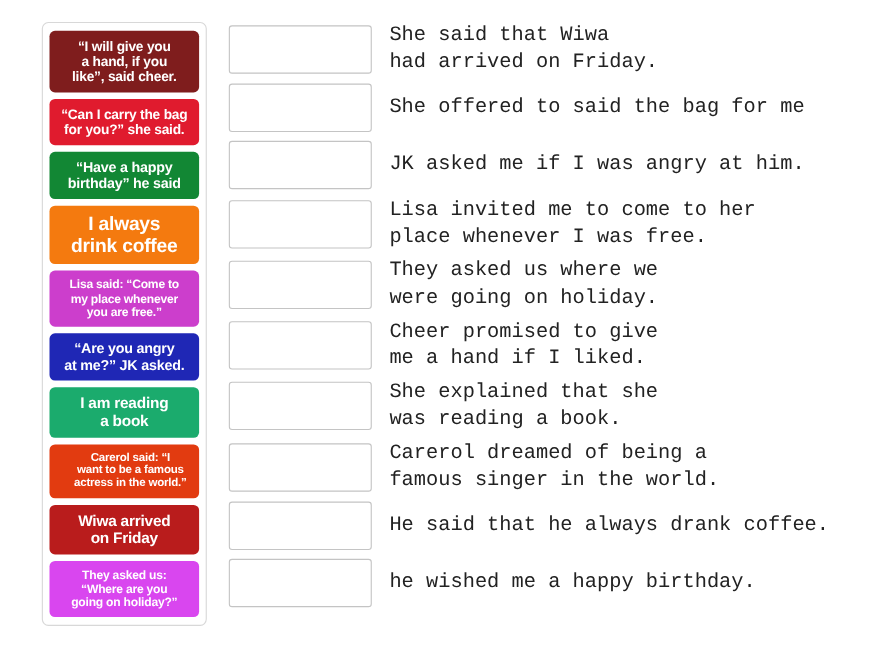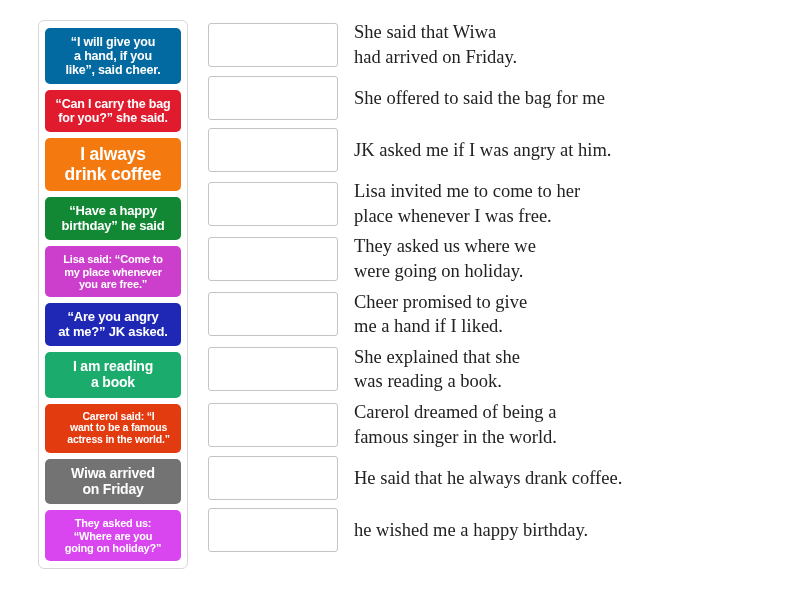--- a/index.html
+++ b/index.html
@@ -87,65 +87,65 @@
     border: 1px solid #c4c4c4;
     border-radius: 3px;
     background: #ffffff;
   }
   .answer-text {
     margin-left: 16px;
     font-size: 18.5px;
     color: #222222;
     line-height: 1.33;
     white-space: pre-line;
-    font-family: Liberation Serif, serif;
+    font-family: Liberation Mono, monospace;
   }
 </style>
 </head>
 <body>
 
 <div id="activity">
 
   <div class="tile-panel">
-    <div class="tile fs-12" style="background-color: #0369a1;">
+    <div class="tile fs-12" style="background-color: #7f1d1d;">
       <span style="white-space: pre-line;">“I will give you
 a hand, if you
 like”, said cheer.</span>
     </div>
     <div class="tile fs-12" style="background-color: rgb(224, 27, 46);">
       <span style="white-space: pre-line;">“Can I carry the bag
 for you?” she said.</span>
     </div>
+    <div class="tile fs-13" style="background-color: rgb(18, 135, 52);">
+      <span style="white-space: pre-line;">“Have a happy
+birthday” he said</span>
+    </div>
     <div class="tile fs-17" style="background-color: rgb(244, 122, 15);">
       <span style="white-space: pre-line;">I always
 drink coffee</span>
-    </div>
-    <div class="tile fs-13" style="background-color: rgb(18, 135, 52);">
-      <span style="white-space: pre-line;">“Have a happy
-birthday” he said</span>
     </div>
     <div class="tile fs-11" style="background-color: rgb(204, 62, 204);">
       <span style="white-space: pre-line;">Lisa said: “Come to
 my place whenever
 you are free.”</span>
     </div>
     <div class="tile fs-13" style="background-color: rgb(31, 39, 181);">
       <span style="white-space: pre-line;">“Are you angry
 at me?” JK asked.</span>
     </div>
     <div class="tile fs-16" style="background-color: rgb(27, 171, 109);">
       <span style="white-space: pre-line;">I am reading
 a book</span>
     </div>
     <div class="tile fs-10" style="background-color: rgb(226, 59, 16);">
       <span style="white-space: pre-line;">Carerol said: “I
 want to be a famous
 actress in the world.”</span>
     </div>
-    <div class="tile fs-16" style="background-color: #737373;">
+    <div class="tile fs-16" style="background-color: #b91c1c;">
       <span style="white-space: pre-line;">Wiwa arrived
 on Friday</span>
     </div>
     <div class="tile fs-11" style="background-color: #d946ef;">
       <span style="white-space: pre-line;">They asked us:
 “Where are you
 going on holiday?”</span>
     </div>
   </div>
 

